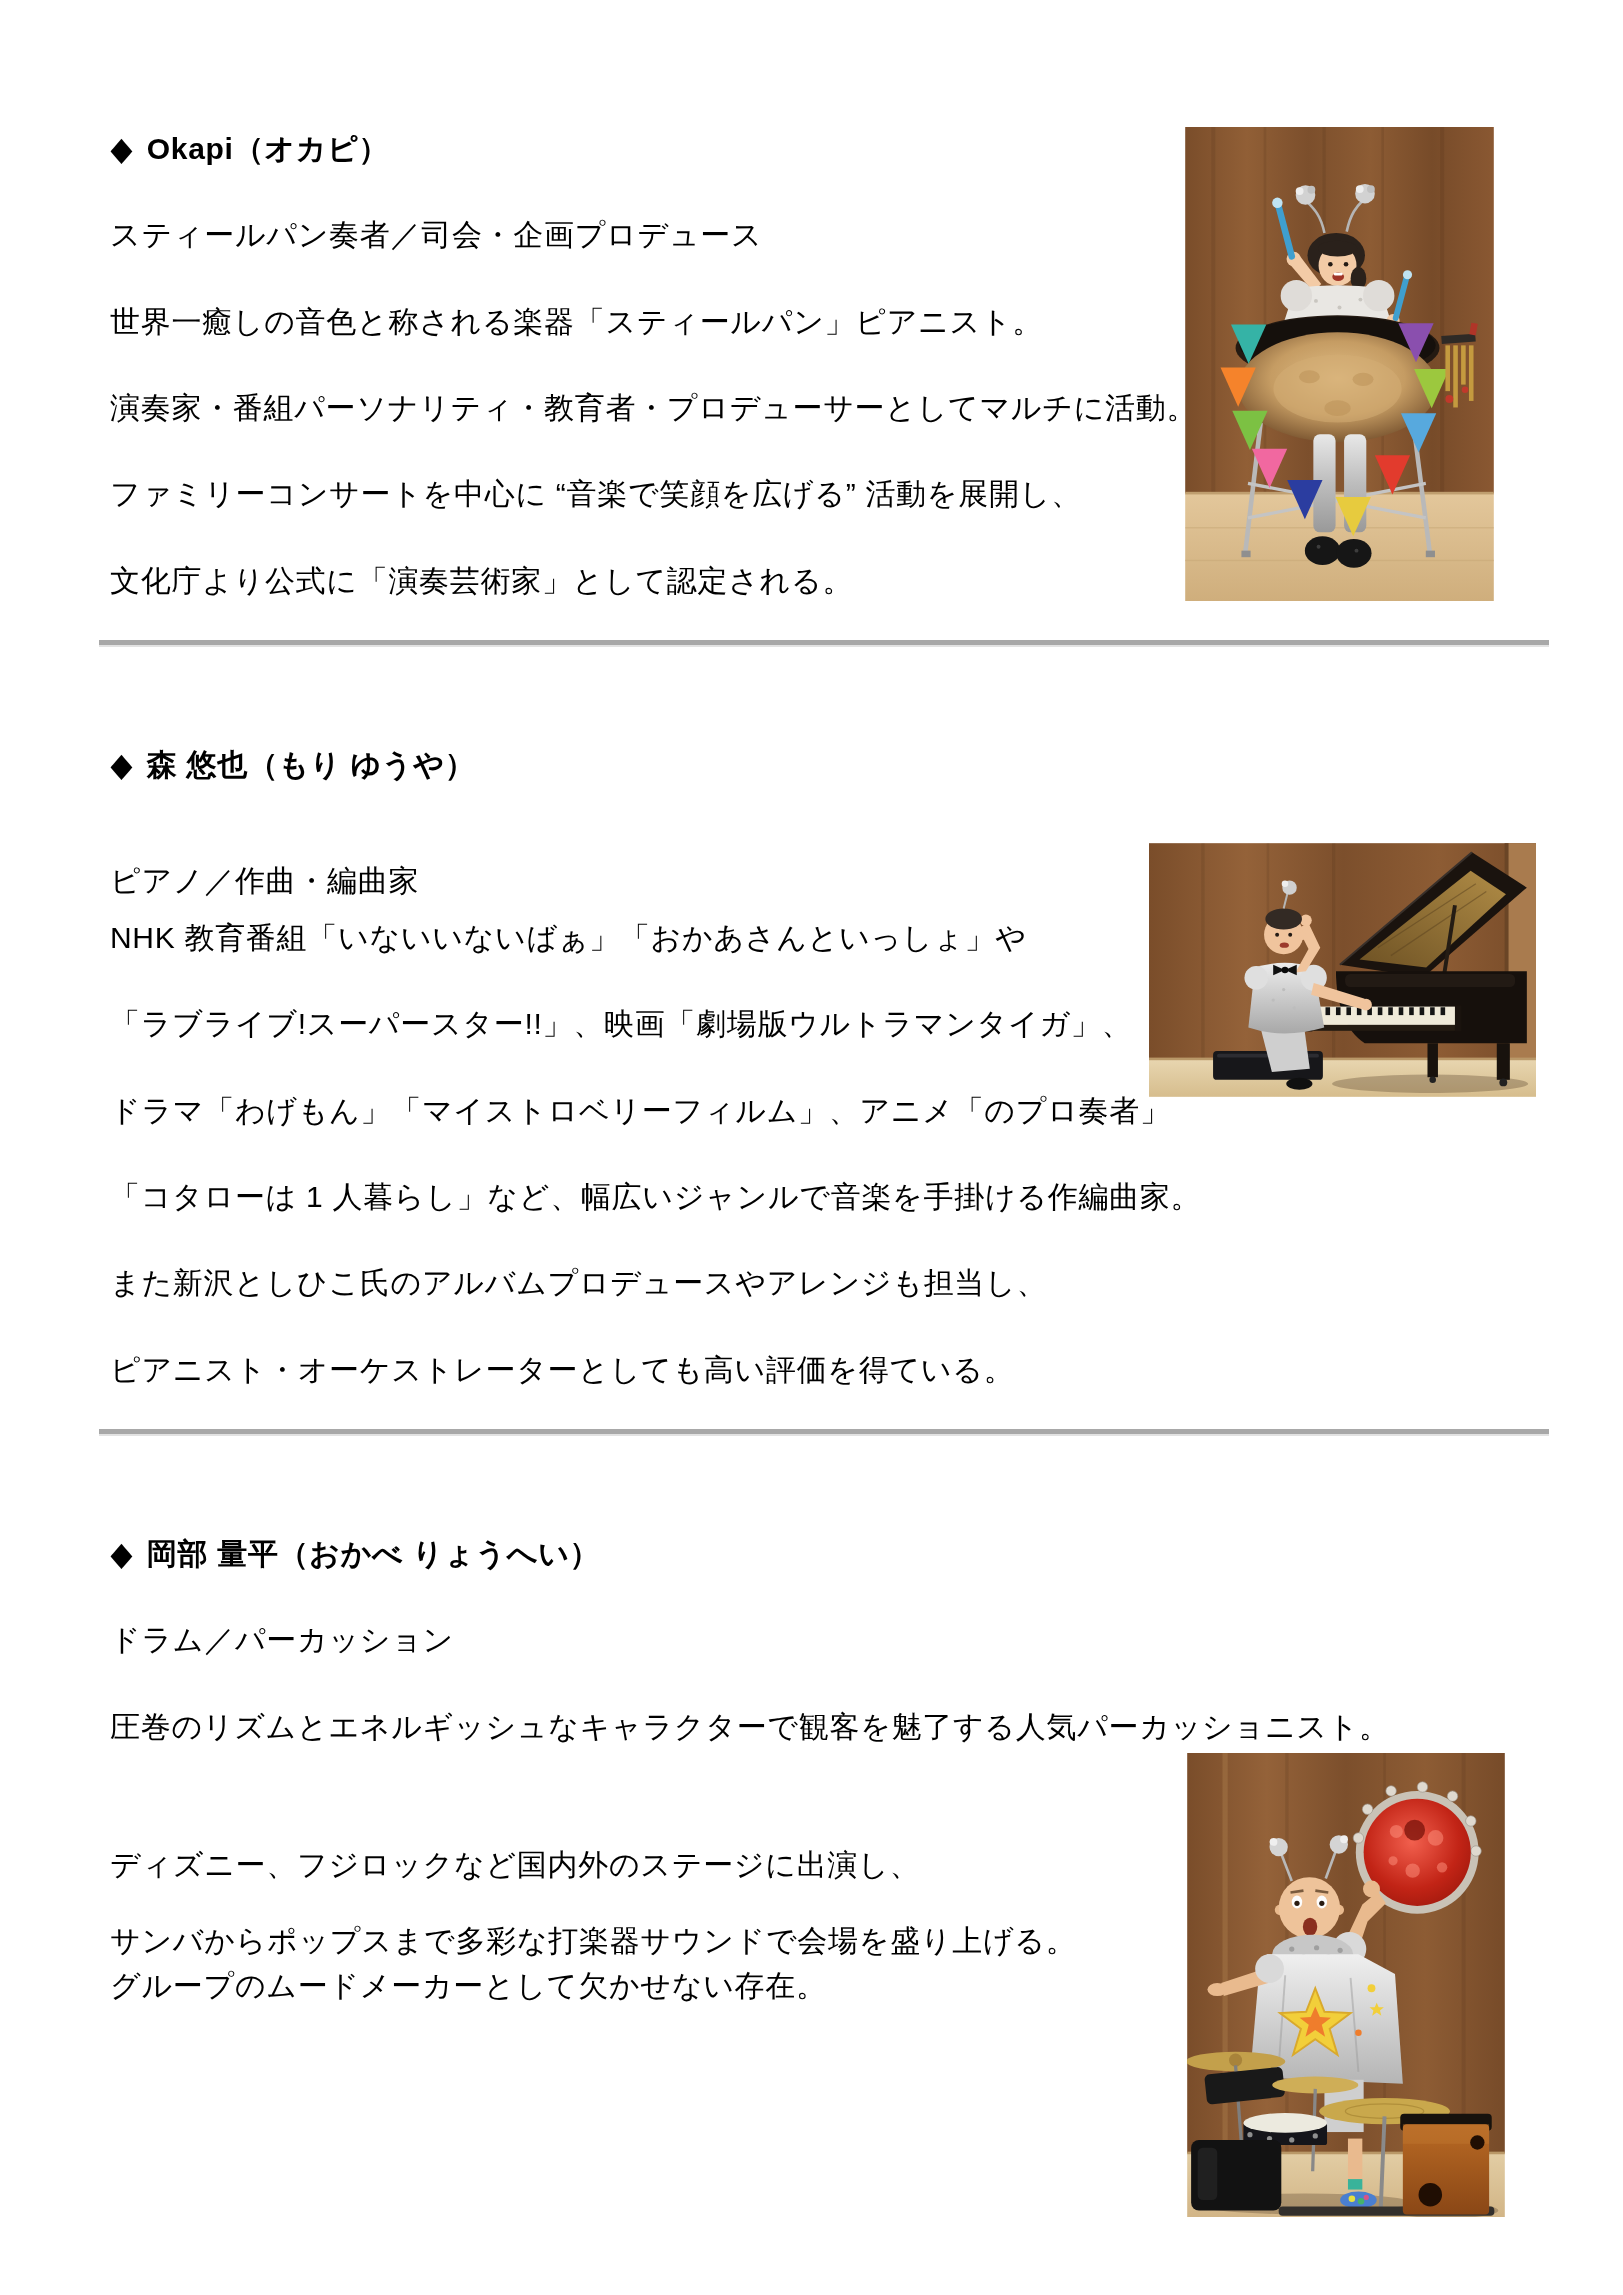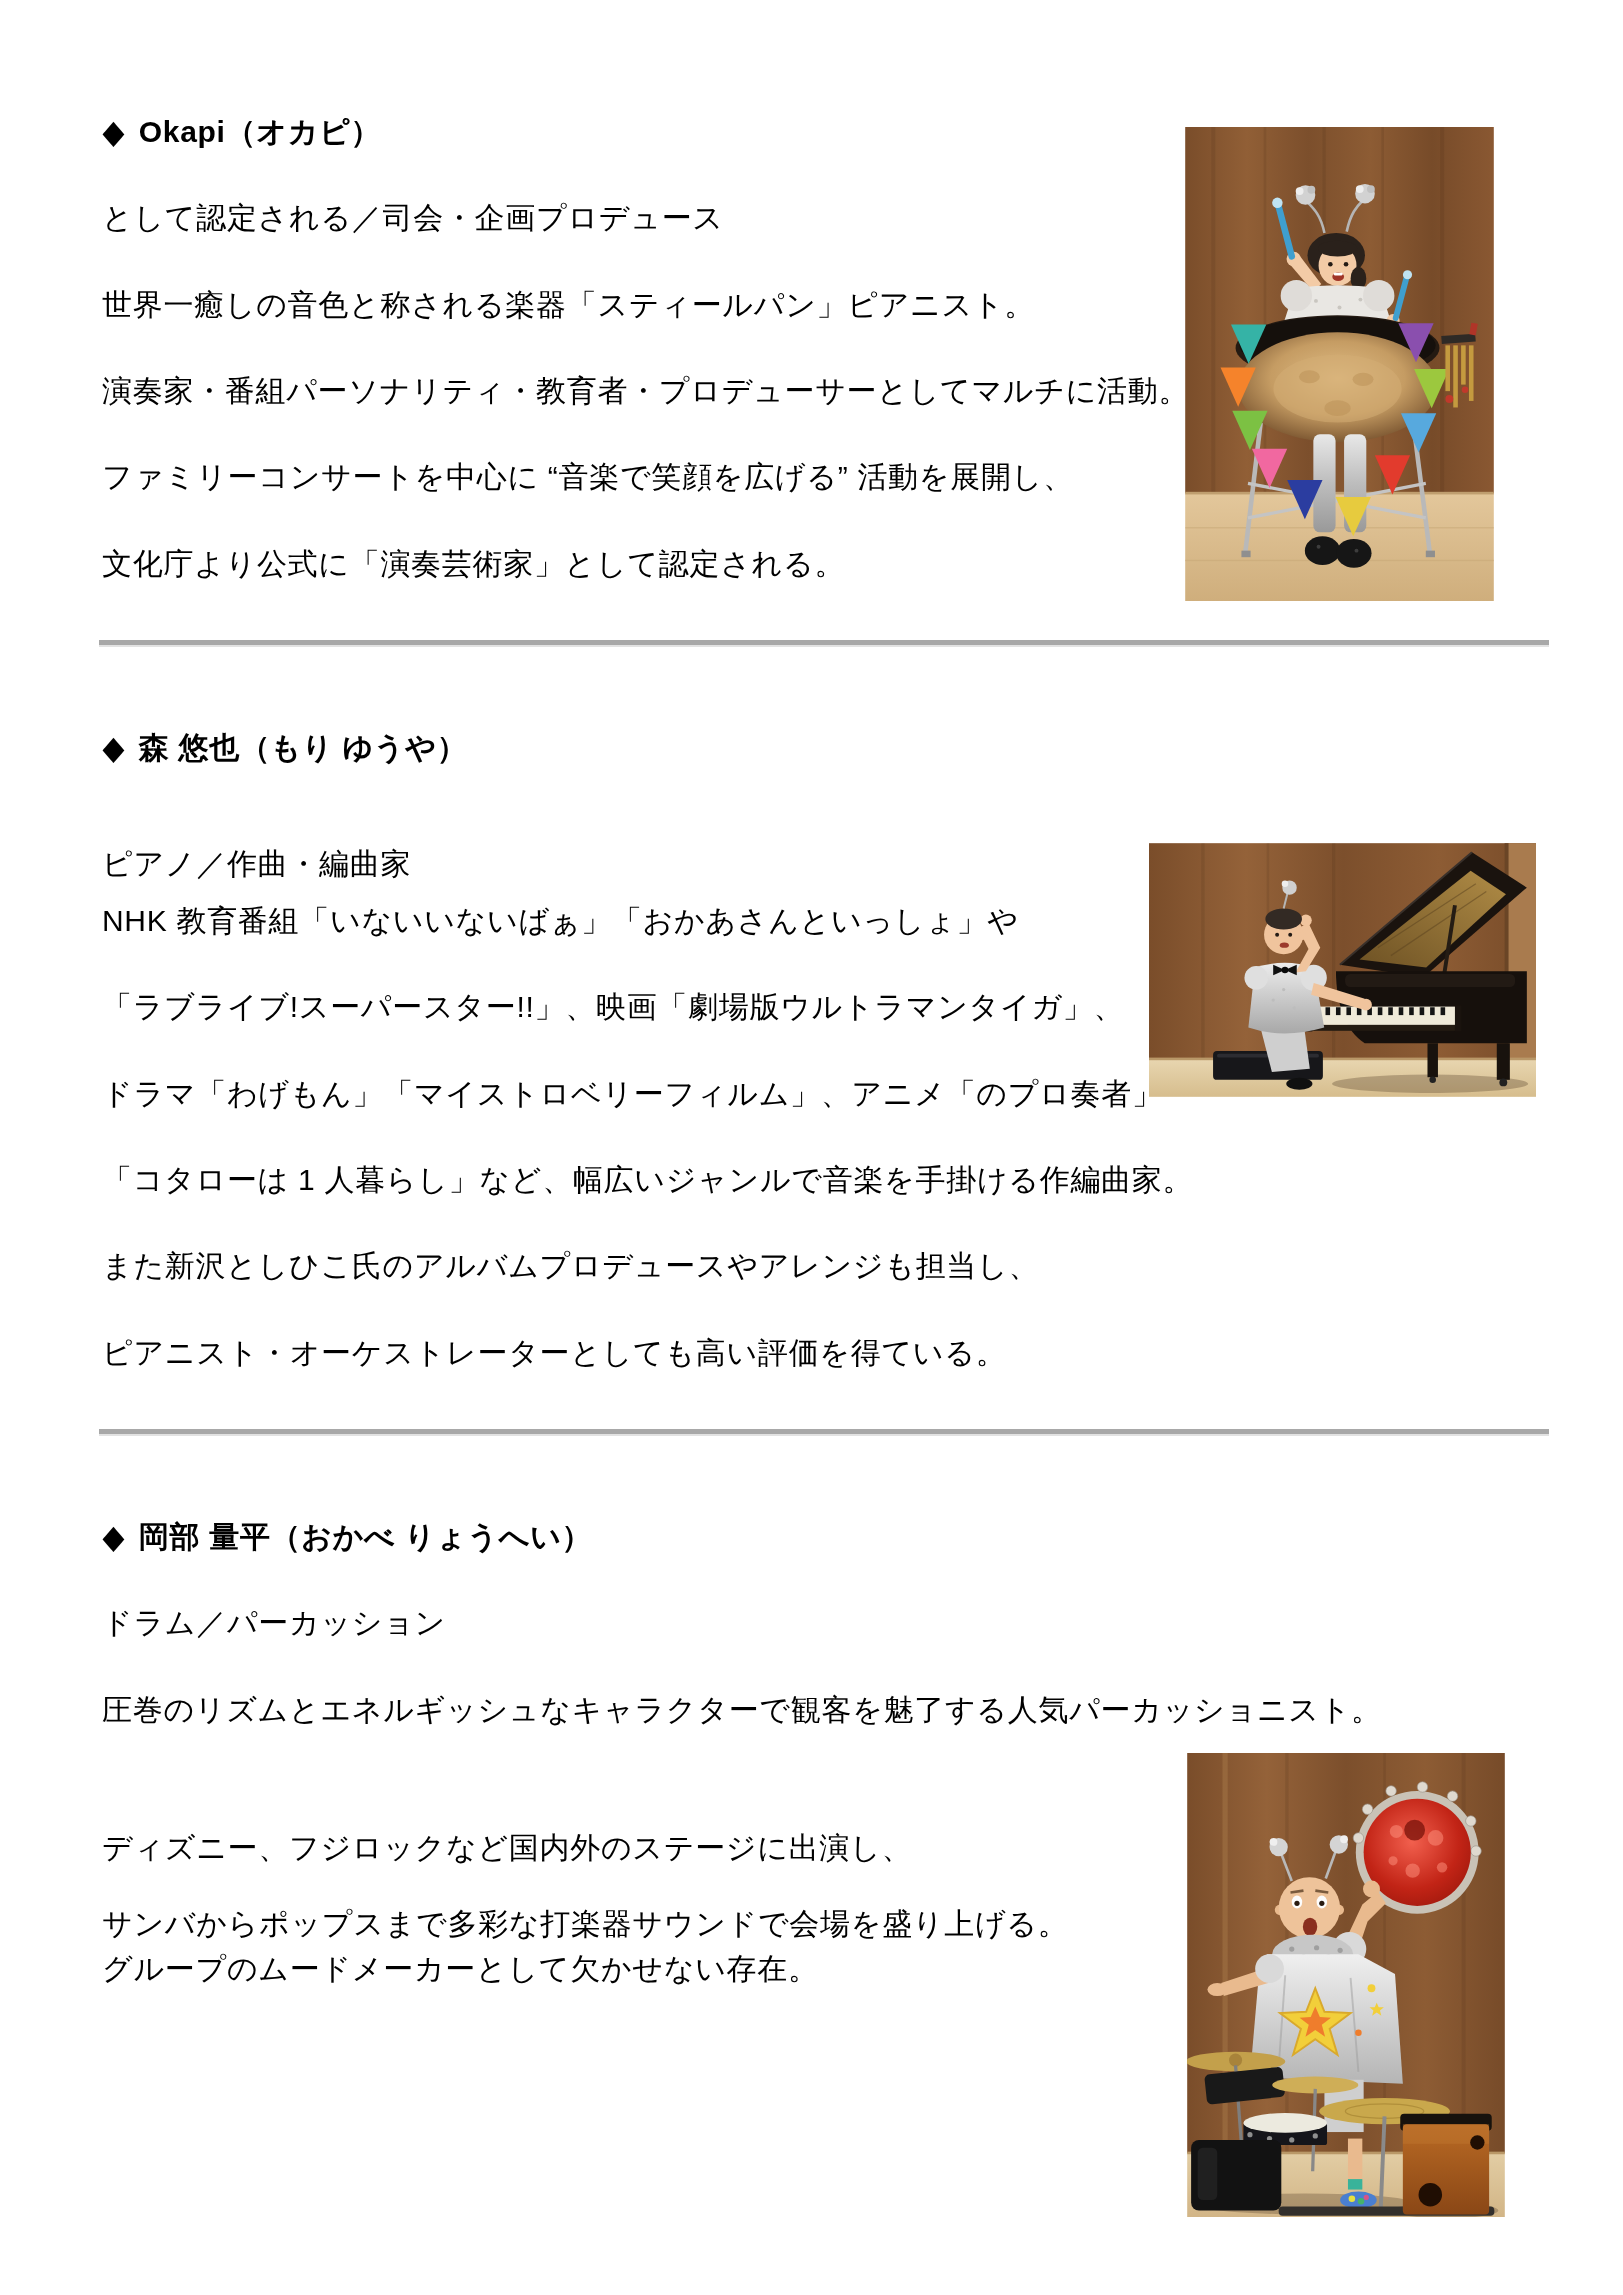--- a/index.html
+++ b/index.html
@@ -2,38 +2,38 @@
 <html lang="ja" style="font-size:10.5px"><head>
 <meta charset="utf-8">
 <style>
   html,body{margin:0;padding:0;}
   body{
     width:1623px;height:2295px;position:relative;background:#ffffff;
     font-family:"Liberation Sans","DejaVu Sans",sans-serif;color:#000000;
     overflow:hidden;
   }
   .txt{
-    position:absolute;left:98px;font-size:30px;line-height:40px;
-    white-space:pre;letter-spacing:0.7px;margin:4px;
+    position:absolute;left:98px;font-size:30px;line-height:57px;
+    white-space:pre;letter-spacing:0.7px;margin:12px;
   }
   .heading{font-weight:600;}
   .bullet{display:inline-block;margin-right:13px;transform:scale(0.95,1.1);}
   .hline{
     position:absolute;left:99px;width:1450px;height:4.6px;
     background:#a8a8a8;border-bottom:2px solid #e2e2e2;
   }
   figure.photo{position:absolute;margin:0;padding:0;}
   figure.photo svg{display:block;}
 </style>
 </head>
 <body>
 
 <section>
   <p class="txt heading" style="top:108px"><span class="bullet">◆</span><span>Okapi（オカピ）</span></p>
-  <p class="txt" style="top:194px">として認定される／司会・企画プロデュース</p>
+  <p class="txt" style="top:194px">スティールパン奏者／司会・企画プロデュース</p>
   <p class="txt" style="top:281px">世界一癒しの音色と称される楽器「スティールパン」ピアニスト。</p>
   <p class="txt" style="top:367px">演奏家・番組パーソナリティ・教育者・プロデューサーとしてマルチに活動。</p>
   <p class="txt" style="top:453px">ファミリーコンサートを中心に “音楽で笑顔を広げる” 活動を展開し、</p>
   <p class="txt" style="top:540px">文化庁より公式に「演奏芸術家」として認定される。</p>
 
   <figure class="photo" style="left:1185px;top:127px;width:309px;height:474px" role="img" aria-label="ステージでスティールパンを演奏するオカピ。楽器の周りにカラフルな三角ガーランド">
     <svg width="309" height="474" viewBox="0 0 472 725" aria-hidden="true">
       <defs>
         <linearGradient id="p1wood" x1="0" y1="0" x2="1" y2="0">
           <stop offset="0" stop-color="#7a4d2a"></stop>

